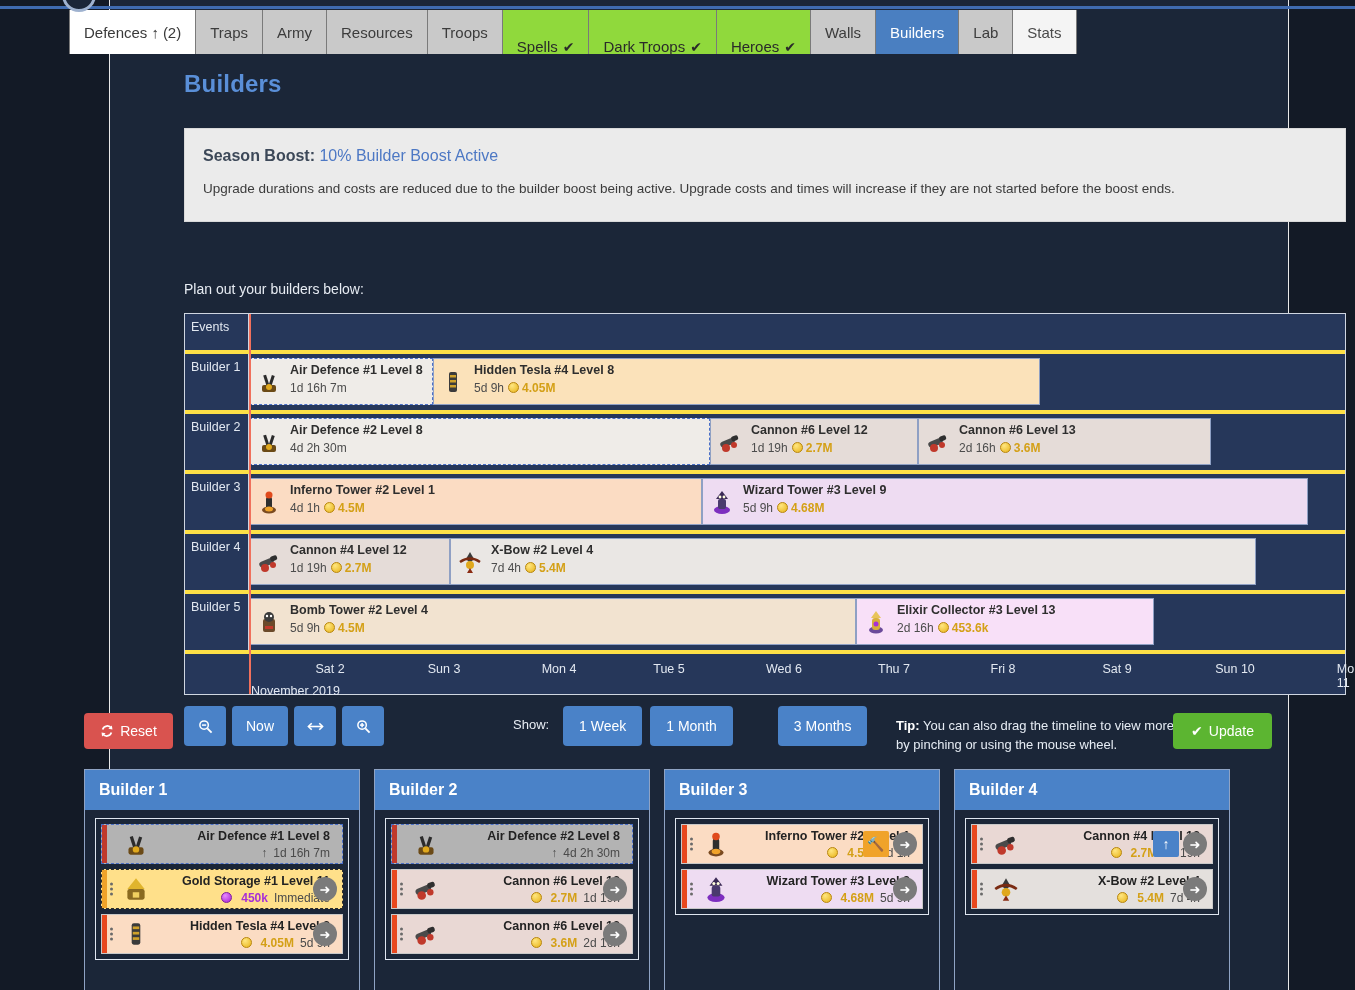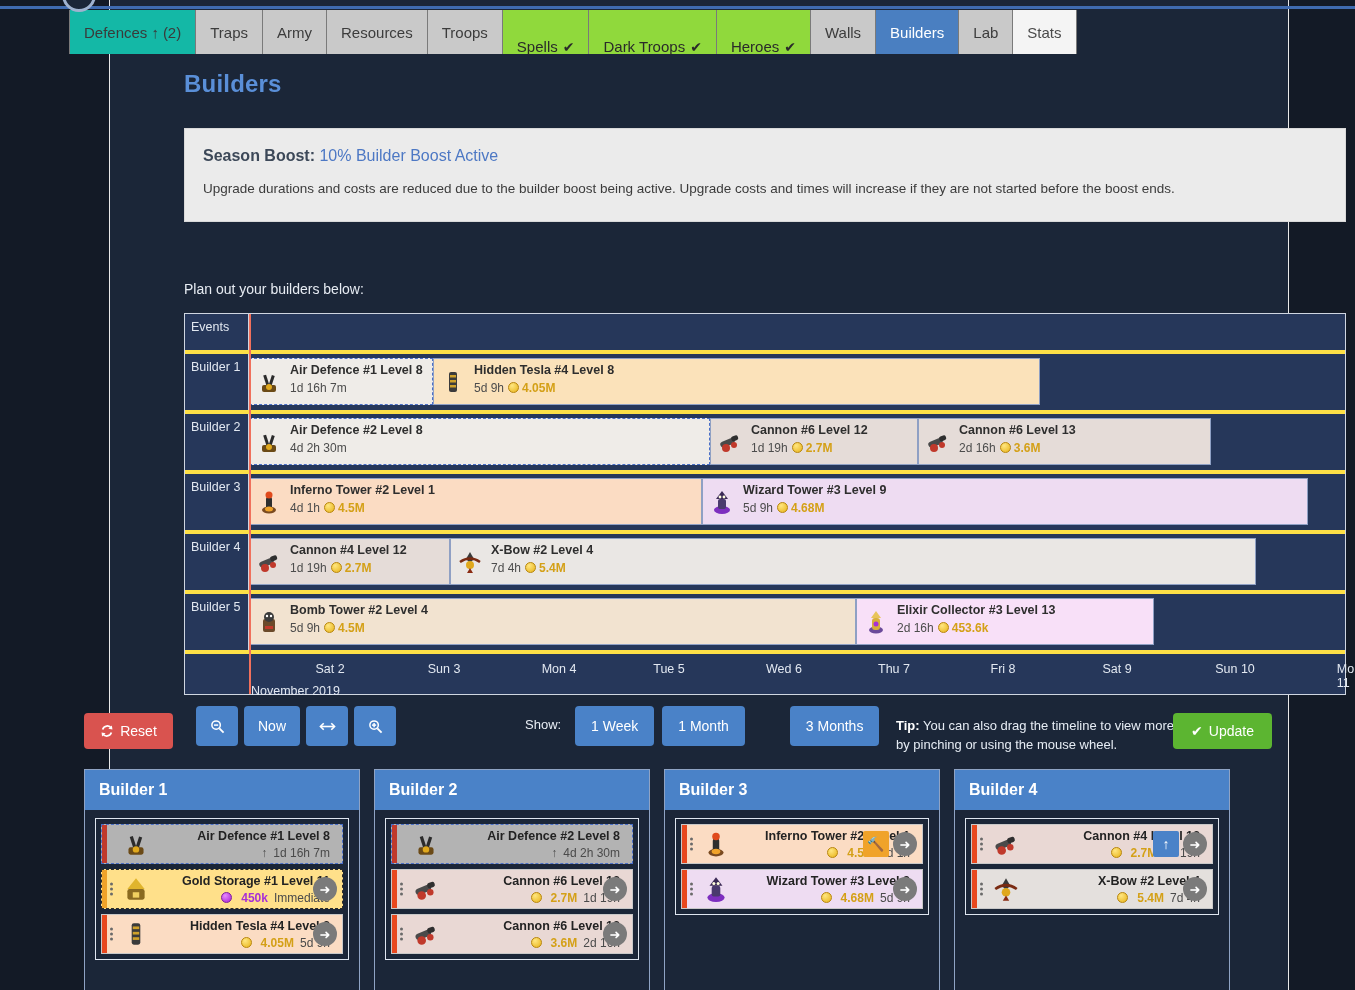--- a/index.html
+++ b/index.html
@@ -28,21 +28,21 @@
     position:absolute; left:69px; top:5px; height:49px;
     display:flex; align-items:flex-end; z-index:5;
   }
   .tab {
     height:44px; display:flex; align-items:center; justify-content:center;
     padding:0 14px; font-size:15px; color:#3c3c3c;
     background:#c9c9c9; border-right:1px solid #7a7a7a;
     white-space:nowrap; line-height:1;
   }
   .tab:first-child { border-left:1px solid #7a7a7a; }
-  .tab.t-orange { background:#14b8a6; color:#3a3a3a; }
+  .tab.t-orange { background:#ffffff; color:#3a3a3a; }
   .tab.t-green  { background:#90d93c; color:#2a2a2a;align-items:flex-end; }
   .tab.t-active { background:#4a7fc1; color:#ffffff; }
   .tab.t-white  { background:#f4f4f4; color:#4a4a4a; }
   .tab .chk { margin-left:5px; font-size:14px; }
   .tab .arw { margin-left:4px; }
   .tab .cnt { margin-left:4px; }
 
   
   .content { position:absolute; left:110px; top:54px; width:1178px; height:936px; }
 
@@ -104,21 +104,21 @@
           border:1px solid #7d1ba0; vertical-align:-1px; margin:0 3px 0 4px; }
   .gold-amt { color:#d4a017; font-weight:bold; font-size:12px; }
   .elix-amt { color:#a830d6; font-weight:bold; font-size:12px; }
 
   
   .tl-axis { position:relative; height:58px; }
   .axis-tick { position:absolute; top:8px; font-size:12.5px; color:#e2e8f1; transform:translateX(-50%); }
   .axis-month { position:absolute; left:66px; top:30px; font-size:12.5px; color:#e2e8f1; }
 
   
-  .controls { position:absolute; left:76px; top:652px; width:1162px; height:44px;text-decoration:underline; }
+  .controls { position:absolute; left:64px; top:652px; width:1162px; height:44px;text-decoration:underline; }
   .btn {
     background:#4a82c8; color:#fff; border:none; border-radius:4px;
     font-size:14px; font-family:"Liberation Sans", sans-serif;
     height:40px; cursor:pointer; display:inline-flex;
     align-items:center; justify-content:center;
   }
   .btn.sq { width:42px; }
   .btn.now { width:56px; }
   .show-label { font-size:13px; color:#e9eef5; }
 

